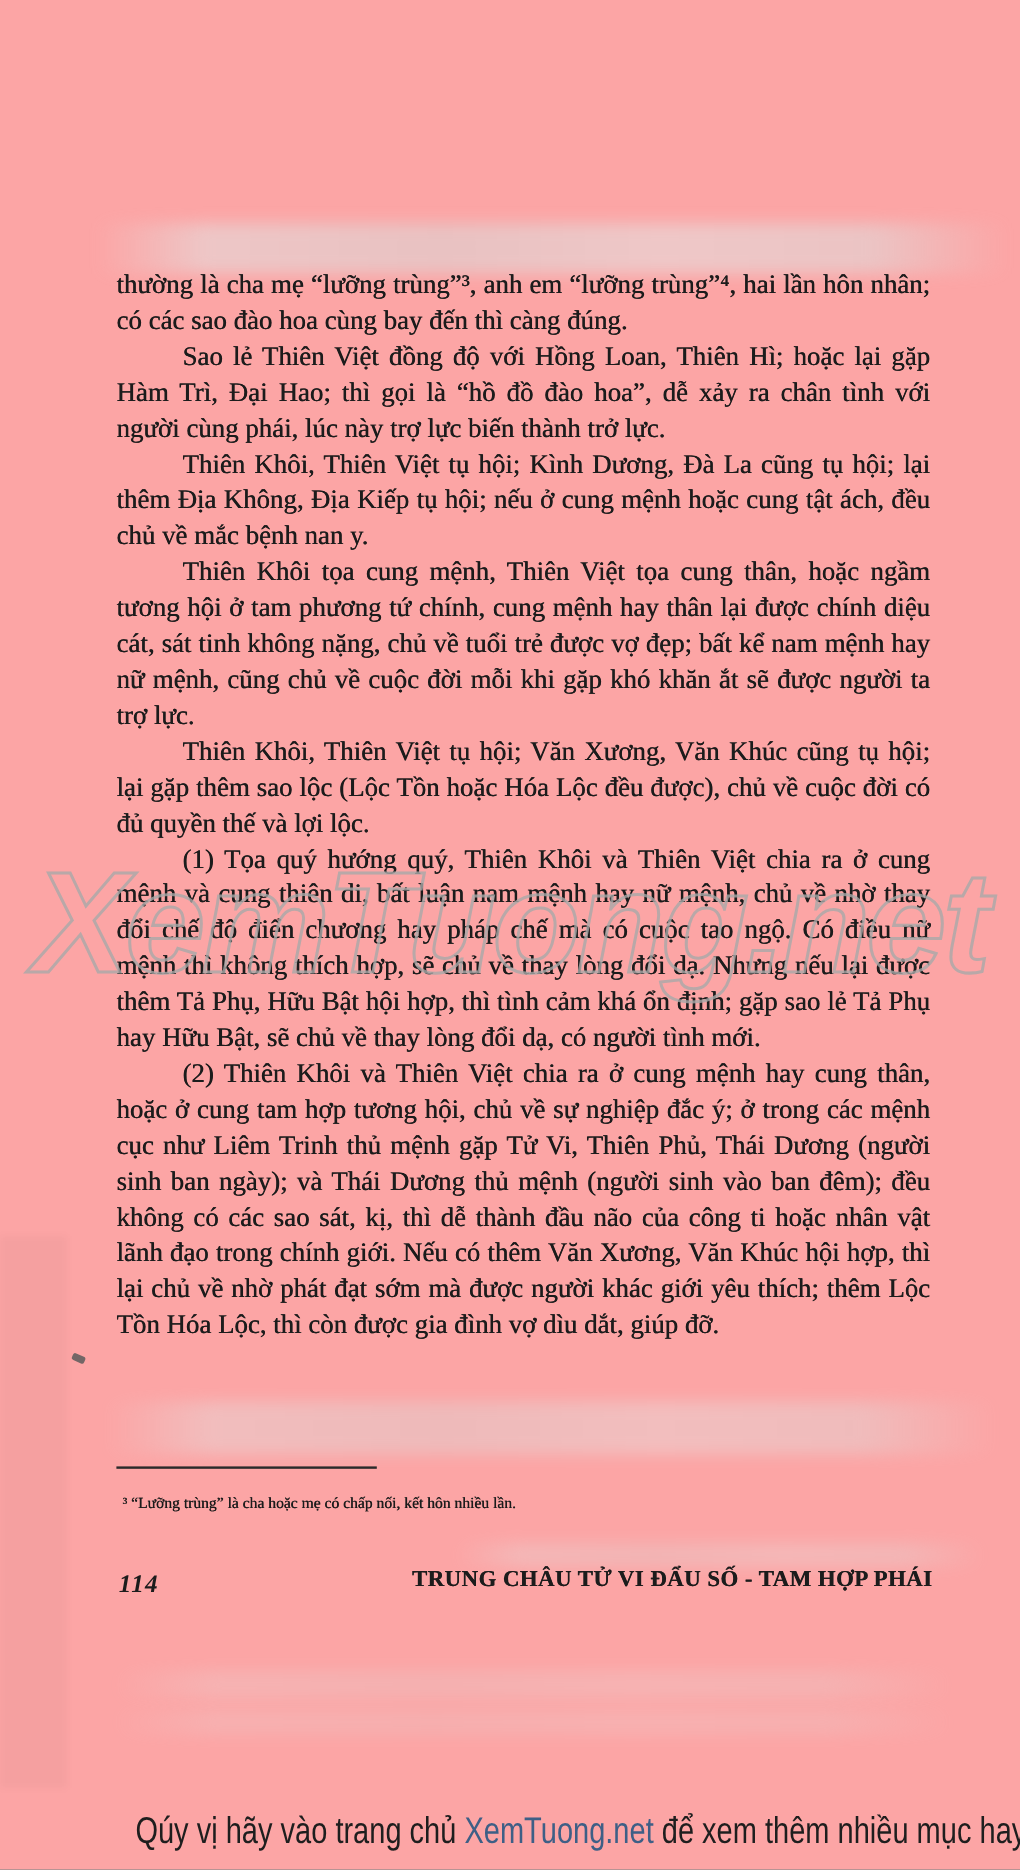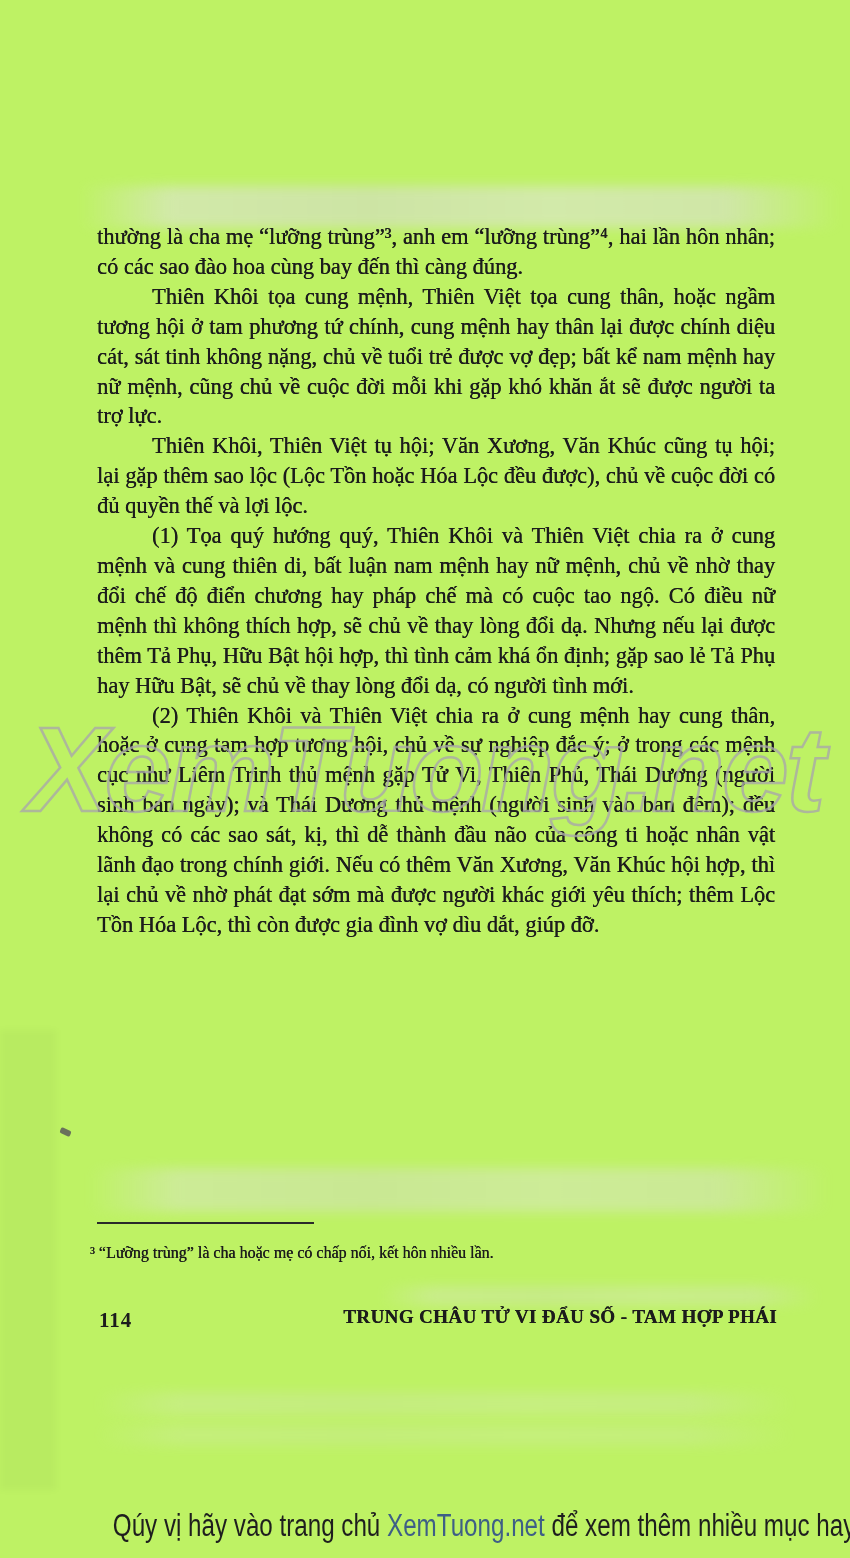--- a/index.html
+++ b/index.html
@@ -41,30 +41,30 @@
     pointer-events:none;
   }
   
   .footnote-rule{
     position:absolute;
     left:97px;top:1222px;width:217px;height:0;
     border-top:2.5px solid #2a2a2a;
   }
   .footnotes{
     position:absolute;
-    left:90px;top:1240px;width:676px;
-    font-size:16px;line-height:26.5px;
+    left:102px;top:1240px;width:676px;
+    font-size:13px;line-height:26.5px;
     text-shadow:0.3px 0 0 currentColor;
   }
   .footnotes p{margin:0;}
   
   .page-number{
     position:absolute;
     left:99px;top:1308px;
-    font-size:21px;font-weight:700;
+    font-size:21px;font-weight:700;font-style:italic;
     letter-spacing:1px;
   }
   .running-title{
     position:absolute;
     right:73px;top:1306px;
     font-size:19px;font-weight:700;
     letter-spacing:.4px;
     text-shadow:0.3px 0 0 currentColor;
     margin-left:24px;
   }
@@ -102,33 +102,35 @@
   }
   .speck{
     left:60px;top:1129px;width:11px;height:6px;
     background:#5a5a5a;border-radius:2px;
     transform:rotate(24deg);opacity:.85;
   }
 </style>
 </head>
 <body>
 
-<div class="scan" style="background: #bef264; color: rgb(28, 28, 28);">
+<div class="scan" style="background: #fca5a5; color: rgb(28, 28, 28);">
 
   <div class="artifact band band-top"></div>
   <div class="artifact band band-mid"></div>
   <div class="artifact band band-footer"></div>
   <div class="artifact band band-low1"></div>
   <div class="artifact band band-low2"></div>
   <div class="artifact edge-shade"></div>
   <div class="artifact speck"></div>
 
   <div class="body-text">
 
   <p>thường là cha mẹ “lưỡng trùng”³, anh em “lưỡng trùng”⁴, hai lần hôn nhân; có các sao đào hoa cùng bay đến thì càng đúng.</p>
+      <p class="indent">Sao lẻ Thiên Việt đồng độ với Hồng Loan, Thiên Hì; hoặc lại gặp Hàm Trì, Đại Hao; thì gọi là “hồ đồ đào hoa”, dễ xảy ra chân tình với người cùng phái, lúc này trợ lực biến thành trở lực.</p>
+      <p class="indent">Thiên Khôi, Thiên Việt tụ hội; Kình Dương, Đà La cũng tụ hội; lại thêm Địa Không, Địa Kiếp tụ hội; nếu ở cung mệnh hoặc cung tật ách, đều chủ về mắc bệnh nan y.</p>
       <p class="indent">Thiên Khôi tọa cung mệnh, Thiên Việt tọa cung thân, hoặc ngầm tương hội ở tam phương tứ chính, cung mệnh hay thân lại được chính diệu cát, sát tinh không nặng, chủ về tuổi trẻ được vợ đẹp; bất kể nam mệnh hay nữ mệnh, cũng chủ về cuộc đời mỗi khi gặp khó khăn ắt sẽ được người ta trợ lực.</p>
       <p class="indent">Thiên Khôi, Thiên Việt tụ hội; Văn Xương, Văn Khúc cũng tụ hội; lại gặp thêm sao lộc (Lộc Tồn hoặc Hóa Lộc đều được), chủ về cuộc đời có đủ quyền thế và lợi lộc.</p>
       <p class="indent">(1) Tọa quý hướng quý, Thiên Khôi và Thiên Việt chia ra ở cung mệnh và cung thiên di, bất luận nam mệnh hay nữ mệnh, chủ về nhờ thay đổi chế độ điển chương hay pháp chế mà có cuộc tao ngộ. Có điều nữ mệnh thì không thích hợp, sẽ chủ về thay lòng đổi dạ. Nhưng nếu lại được thêm Tả Phụ, Hữu Bật hội hợp, thì tình cảm khá ổn định; gặp sao lẻ Tả Phụ hay Hữu Bật, sẽ chủ về thay lòng đổi dạ, có người tình mới.</p>
       <p class="indent">(2) Thiên Khôi và Thiên Việt chia ra ở cung mệnh hay cung thân, hoặc ở cung tam hợp tương hội, chủ về sự nghiệp đắc ý; ở trong các mệnh cục như Liêm Trinh thủ mệnh gặp Tử Vi, Thiên Phủ, Thái Dương (người sinh ban ngày); và Thái Dương thủ mệnh (người sinh vào ban đêm); đều không có các sao sát, kị, thì dễ thành đầu não của công ti hoặc nhân vật lãnh đạo trong chính giới. Nếu có thêm Văn Xương, Văn Khúc hội hợp, thì lại chủ về nhờ phát đạt sớm mà được người khác giới yêu thích; thêm Lộc Tồn Hóa Lộc, thì còn được gia đình vợ dìu dắt, giúp đỡ.</p>
     </div>
 
   <div class="watermark" style="-webkit-text-stroke-color: rgb(169, 169, 169);">XemTuong.net</div>
 
   <div class="footnote-rule"></div>
   <div class="footnotes">

